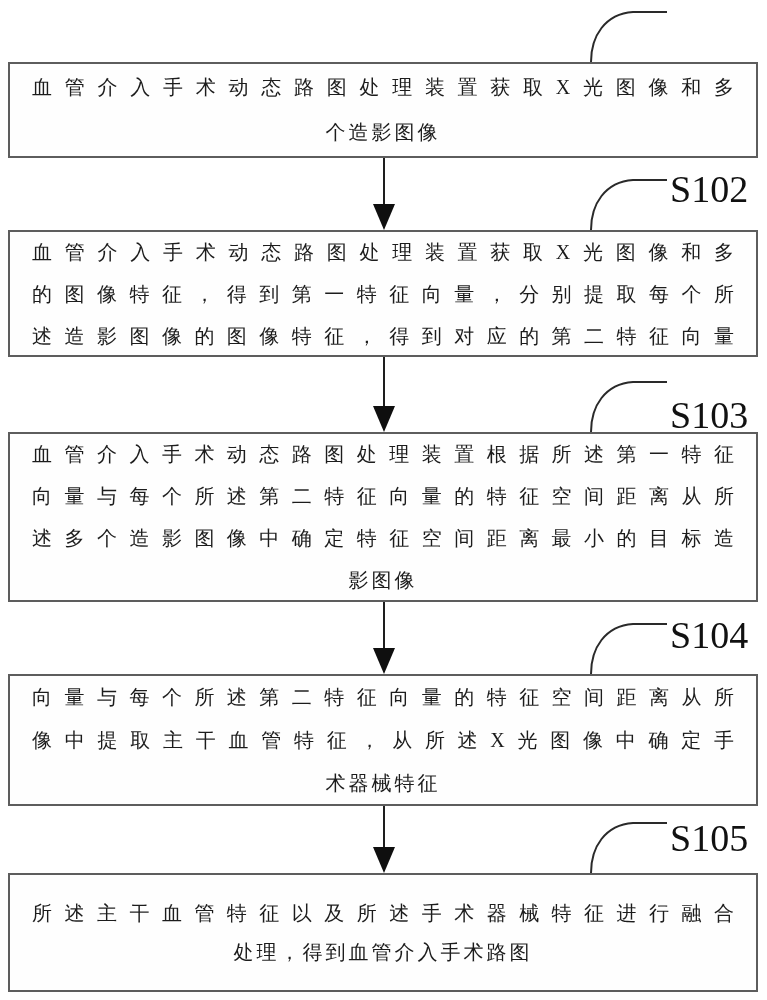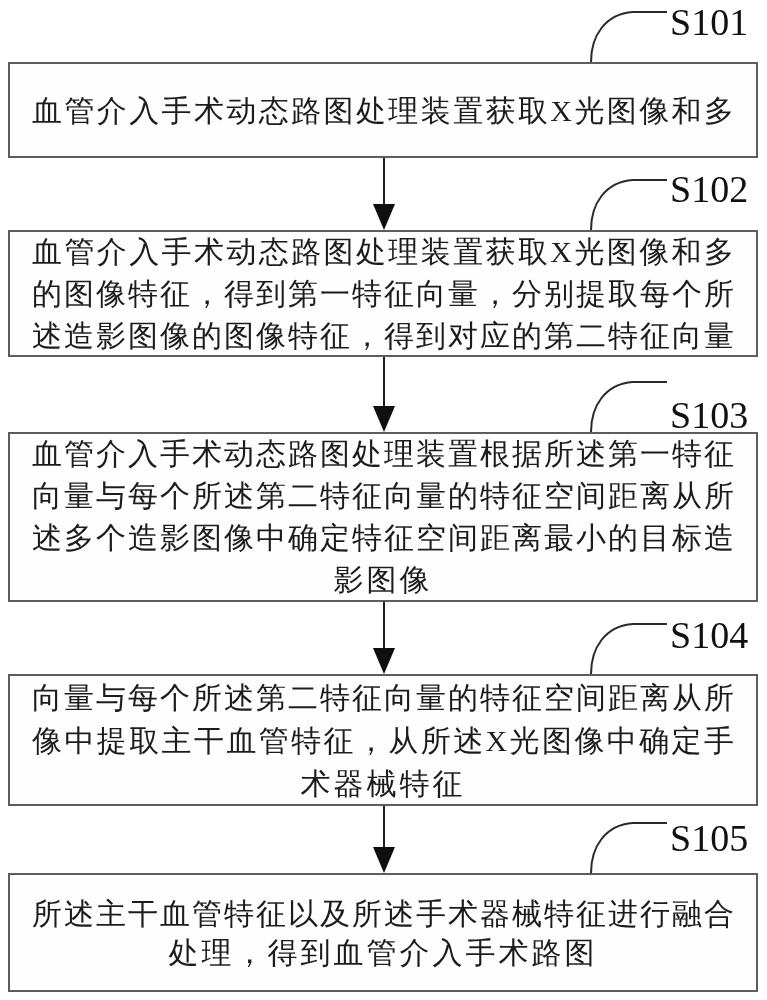--- a/index.html
+++ b/index.html
@@ -26,21 +26,21 @@
   .box1 { top: 62px;  height: 96px;  }
   .box2 { top: 230px; height: 127px; }
   .box3 { top: 432px; height: 170px; }
   .box4 { top: 674px; height: 132px; }
   .box5 { top: 873px; height: 119px; }
 
   .box-lines {
     width: 100%;
     padding: 0 22px;
     color: #1c1c1c;
-    font-size: 30px;
+    font-size: 20px;
   }
   .box1 .box-lines { line-height: 45px; }
   .box2 .box-lines { line-height: 42px; }
   .box3 .box-lines { line-height: 42px; }
   .box4 .box-lines { line-height: 43px; }
   .box5 .box-lines { line-height: 39px; }
 
   .box-line { width: 100%; }
   .line-fill {
     text-align: justify;
@@ -101,29 +101,27 @@
   .arrow1 { top: 158px; height: 46px; }
   .arrow2 { top: 357px; height: 49px; }
   .arrow3 { top: 602px; height: 46px; }
   .arrow4 { top: 806px; height: 41px; }
 </style>
 </head>
 <body>
 
 <div class="page">
 
-  <div class="step-label label1">
-    <span>S101</span>
-  </div>
   <svg class="leader leader1" viewBox="0 0 92 56">
     <path d="M14,56 C14,30 28,8 56,6 L90,6" fill="none" stroke="#2a2a2a" stroke-width="2"></path>
   </svg>
   <div class="flow-box box1">
     <div class="box-lines">
       <div class="box-line line-fill">血管介入手术动态路图处理装置获取X光图像和多</div>
+      <div class="box-line line-center">个造影图像</div>
     </div>
   </div>
   <div class="flow-arrow arrow1"></div>
 
   <div class="step-label label2">
     <span>S102</span>
   </div>
   <svg class="leader leader2" viewBox="0 0 92 56">
     <path d="M14,56 C14,30 28,8 56,6 L90,6" fill="none" stroke="#2a2a2a" stroke-width="2"></path>
   </svg>

